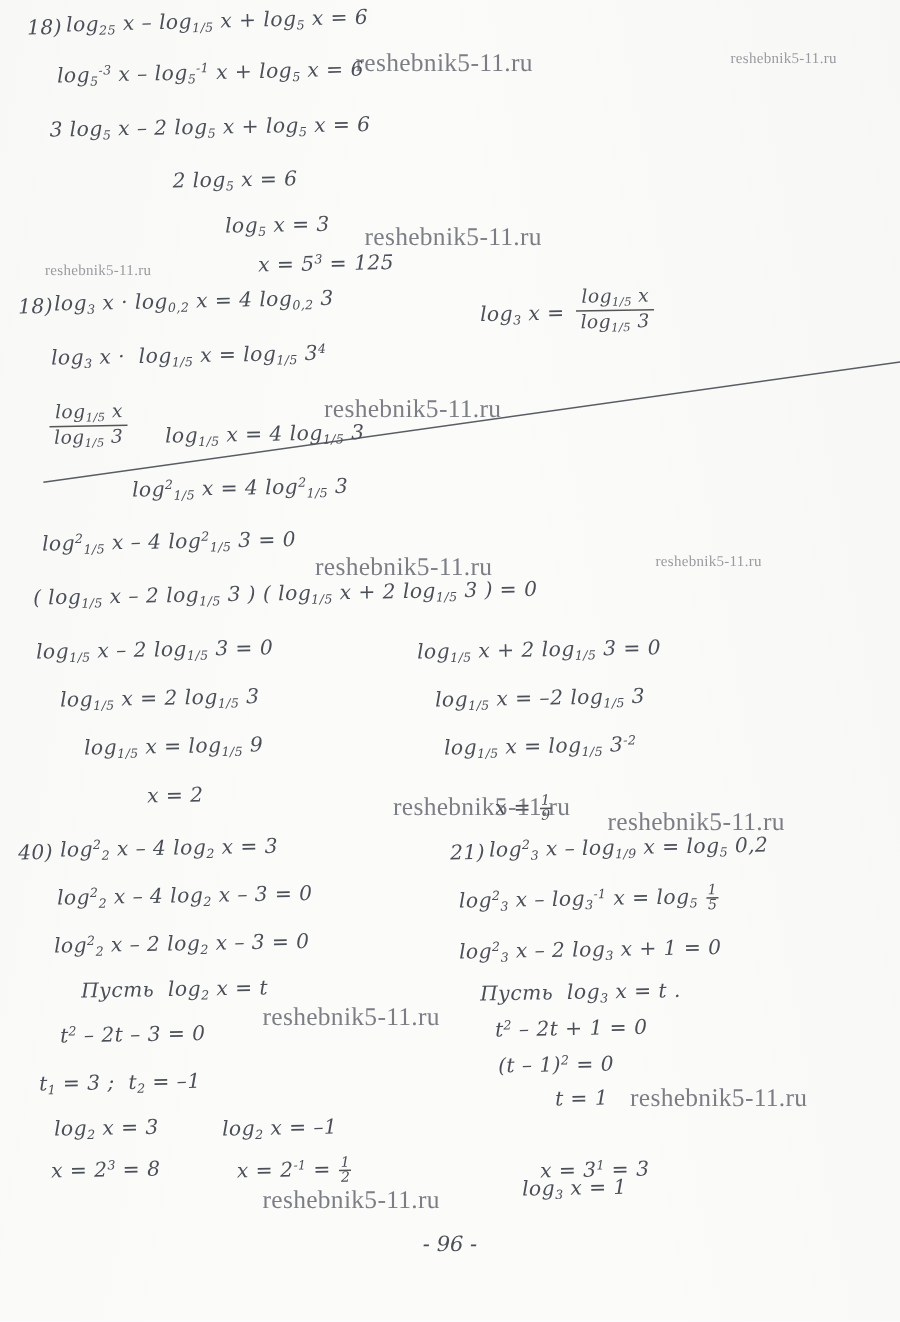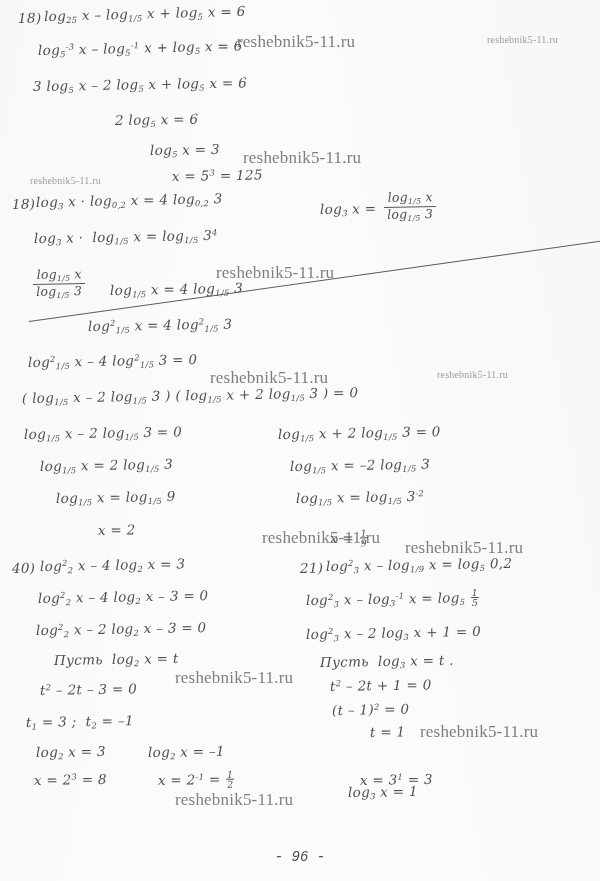--- a/index.html
+++ b/index.html
@@ -252,21 +252,21 @@
   <div class="hw" style="left:370px; top:722px; transform:rotate(-1deg);">
     <span class="f">t = 1</span>
   </div>
   <div class="hw" style="left:348px; top:744px; transform:rotate(-1deg);margin-top:38px;">
     <span class="f">log<span class="sub">3</span> x = 1</span>
   </div>
   <div class="hw" style="left:360px; top:770px; transform:rotate(-1deg);">
     <span class="f">x = 3<span class="sup">1</span> = 3</span>
   </div>
 
-  <div class="pagenum" style="top:849px;font-family:Liberation Mono, monospace;">- 96 -</div>
+  <div class="pagenum" style="top:822px;">- 96 -</div>
 
   <div class="wm big" style="left:237px; top:32px;">reshebnik5-11.ru</div>
   <div class="wm small" style="left:487px; top:34px;">reshebnik5-11.ru</div>
   <div class="wm small" style="left:30px;  top:175px;">reshebnik5-11.ru</div>
   <div class="wm big" style="left:243px; top:148px;">reshebnik5-11.ru</div>
   <div class="wm big" style="left:216px; top:263px;">reshebnik5-11.ru</div>
   <div class="wm big" style="left:210px; top:368px;">reshebnik5-11.ru</div>
   <div class="wm small" style="left:437px; top:369px;">reshebnik5-11.ru</div>
   <div class="wm big" style="left:262px; top:528px;">reshebnik5-11.ru</div>
   <div class="wm big" style="left:405px; top:538px;">reshebnik5-11.ru</div>

